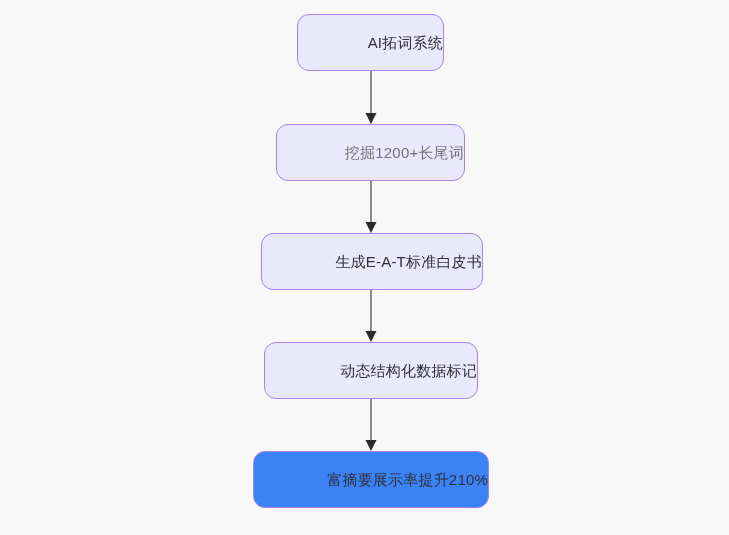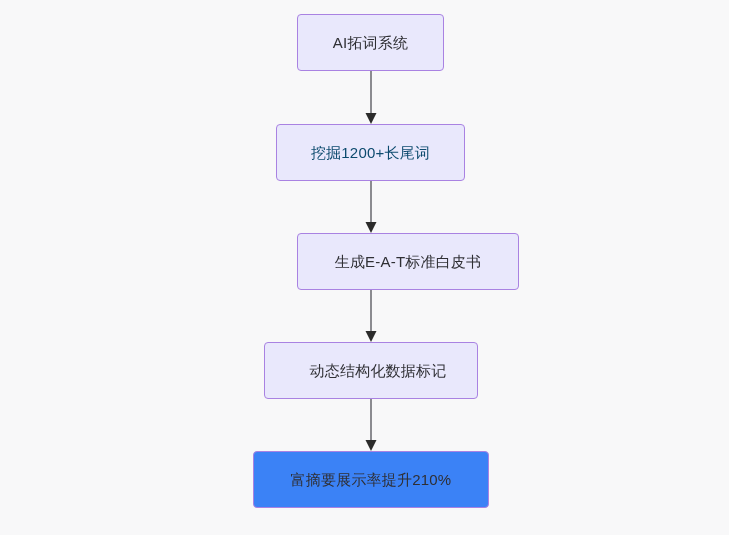--- a/index.html
+++ b/index.html
@@ -20,22 +20,22 @@
     height: 535px;
   }
 
   .node {
     position: absolute;
     box-sizing: border-box;
     background: #e9e8fc;
     border: 1.6px solid #a982e2;
     display: flex;
     align-items: center;
-    justify-content: center;
-    border-radius: 4px;
+    justify-content: flex-end;
+    border-radius: 12px;
   }
 
   .node-label {
     font-size: 15px;
     line-height: 1;
     color: #2f2f34;
     letter-spacing: 0.2px;
     white-space: nowrap;
     user-select: none;
   }
@@ -77,24 +77,24 @@
   <svg class="connector" width="16" height="60" style="left:363px; top:399px;">
     <line class="conn-line" x1="8" y1="0" x2="8" y2="44" style="stroke: rgb(139, 139, 144);"></line>
     <polygon class="conn-head" points="8,52 2.5,41 13.5,41" style="fill: rgb(43, 43, 43);"></polygon>
   </svg>
 
   <div class="node" style="left: 297px; top: 14px; width: 147px; height: 57px; background: rgb(233, 232, 252); border-color: rgb(169, 130, 226);">
     <span class="node-label" style="color: rgb(47, 47, 52);">AI拓词系统</span>
   </div>
 
   <div class="node" style="left: 276px; top: 124px; width: 189px; height: 57px; background: rgb(233, 232, 252); border-color: rgb(169, 130, 226);">
-    <span class="node-label" style="color: #0c4a6e;">挖掘1200+长尾词</span>
+    <span class="node-label" style="color: #737373;">挖掘1200+长尾词</span>
   </div>
 
-  <div class="node" style="left: 261px; top: 233px; width: 222px; height: 57px; background: rgb(233, 232, 252); border-color: rgb(169, 130, 226); margin-left: 36px;">
+  <div class="node" style="left: 261px; top: 233px; width: 222px; height: 57px; background: rgb(233, 232, 252); border-color: rgb(169, 130, 226);">
     <span class="node-label" style="color: rgb(47, 47, 52);">生成E-A-T标准白皮书</span>
   </div>
 
   <div class="node" style="left: 264px; top: 342px; width: 214px; height: 57px; background: rgb(233, 232, 252); border-color: rgb(169, 130, 226); padding-left: 14px;">
     <span class="node-label" style="color: rgb(47, 47, 52);">动态结构化数据标记</span>
   </div>
 
   <div class="node" style="left: 253px; top: 451px; width: 236px; height: 57px; background: #3b82f6; border-color: rgb(169, 130, 226);">
     <span class="node-label" style="color: rgb(47, 47, 52);">富摘要展示率提升210%</span>
   </div>

